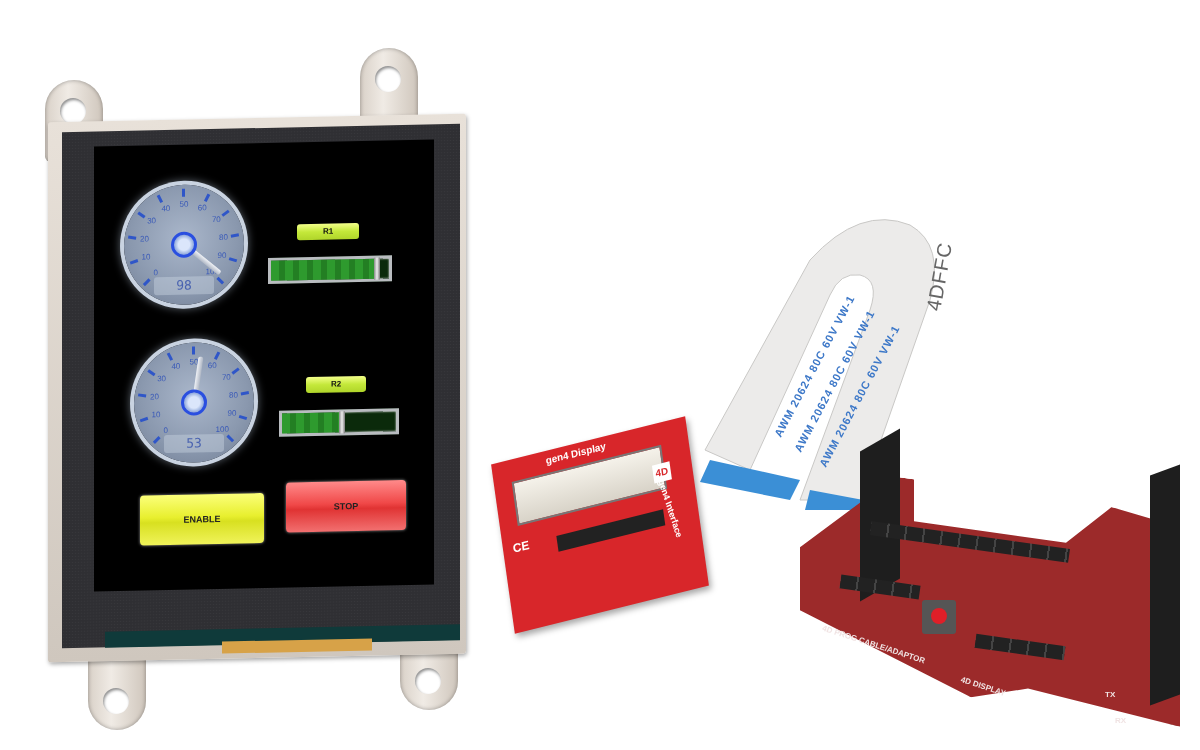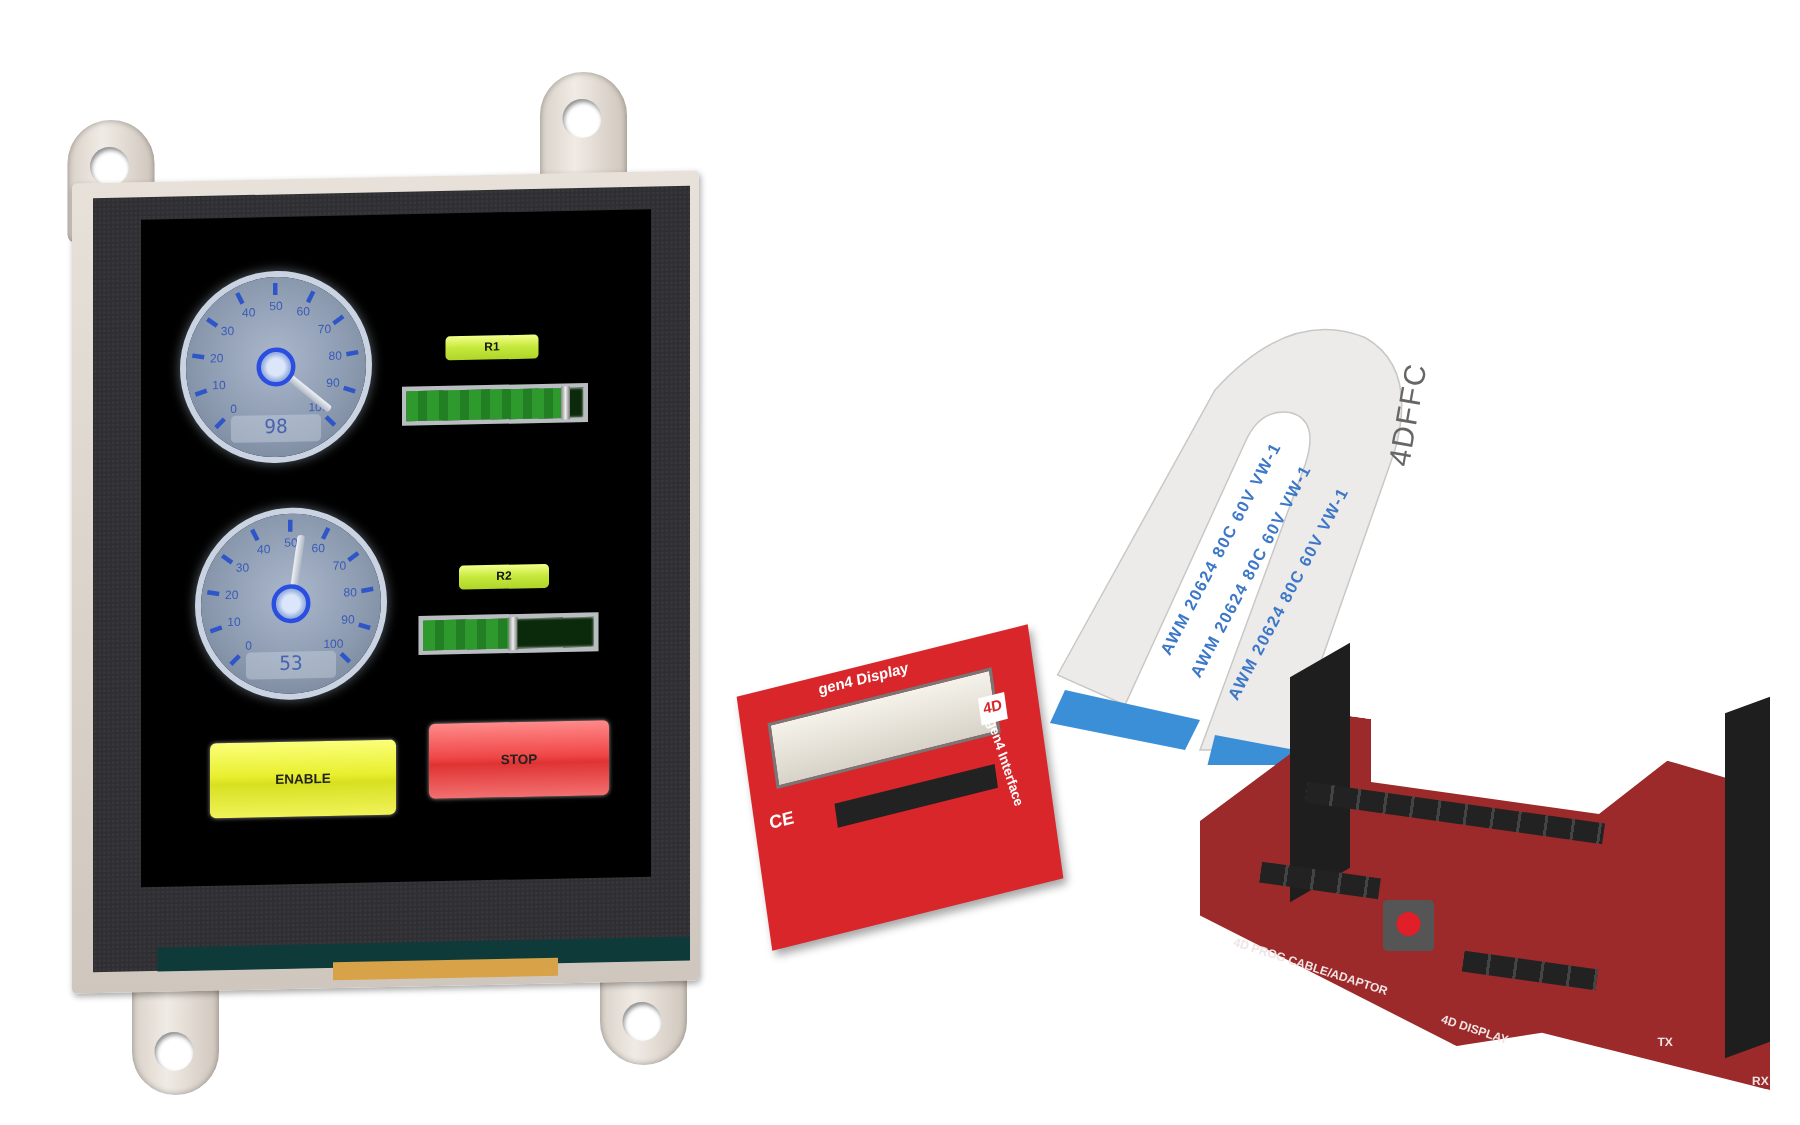--- a/index.html
+++ b/index.html
@@ -178,13 +178,13 @@
 <div class="header-blk" style="left:1150px;top:470px;width:30px;height:230px;transform:skewY(-20deg);"></div>
 <div class="pin-row" style="left:870px;top:535px;width:200px;transform:rotate(8deg);"></div>
 <div class="pin-row" style="left:840px;top:580px;width:80px;transform:rotate(8deg);"></div>
 <div class="pin-row" style="left:975px;top:640px;width:90px;transform:rotate(8deg);"></div>
 <div class="red-btn">
     <div class="cap"></div>
   </div>
 <div class="shield-txt" style="left:820px;top:640px;transform:rotate(18deg);">4D PROG CABLE/ADAPTOR</div>
 <div class="shield-txt" style="left:960px;top:682px;transform:rotate(18deg);">4D DISPLAY</div>
 <div class="shield-txt" style="left:1105px;top:690px;">TX</div>
-<div class="shield-txt" style="left:1168px;top:716px;">RX</div>
+<div class="shield-txt" style="left:1115px;top:716px;">RX</div>
 
 </body></html>

